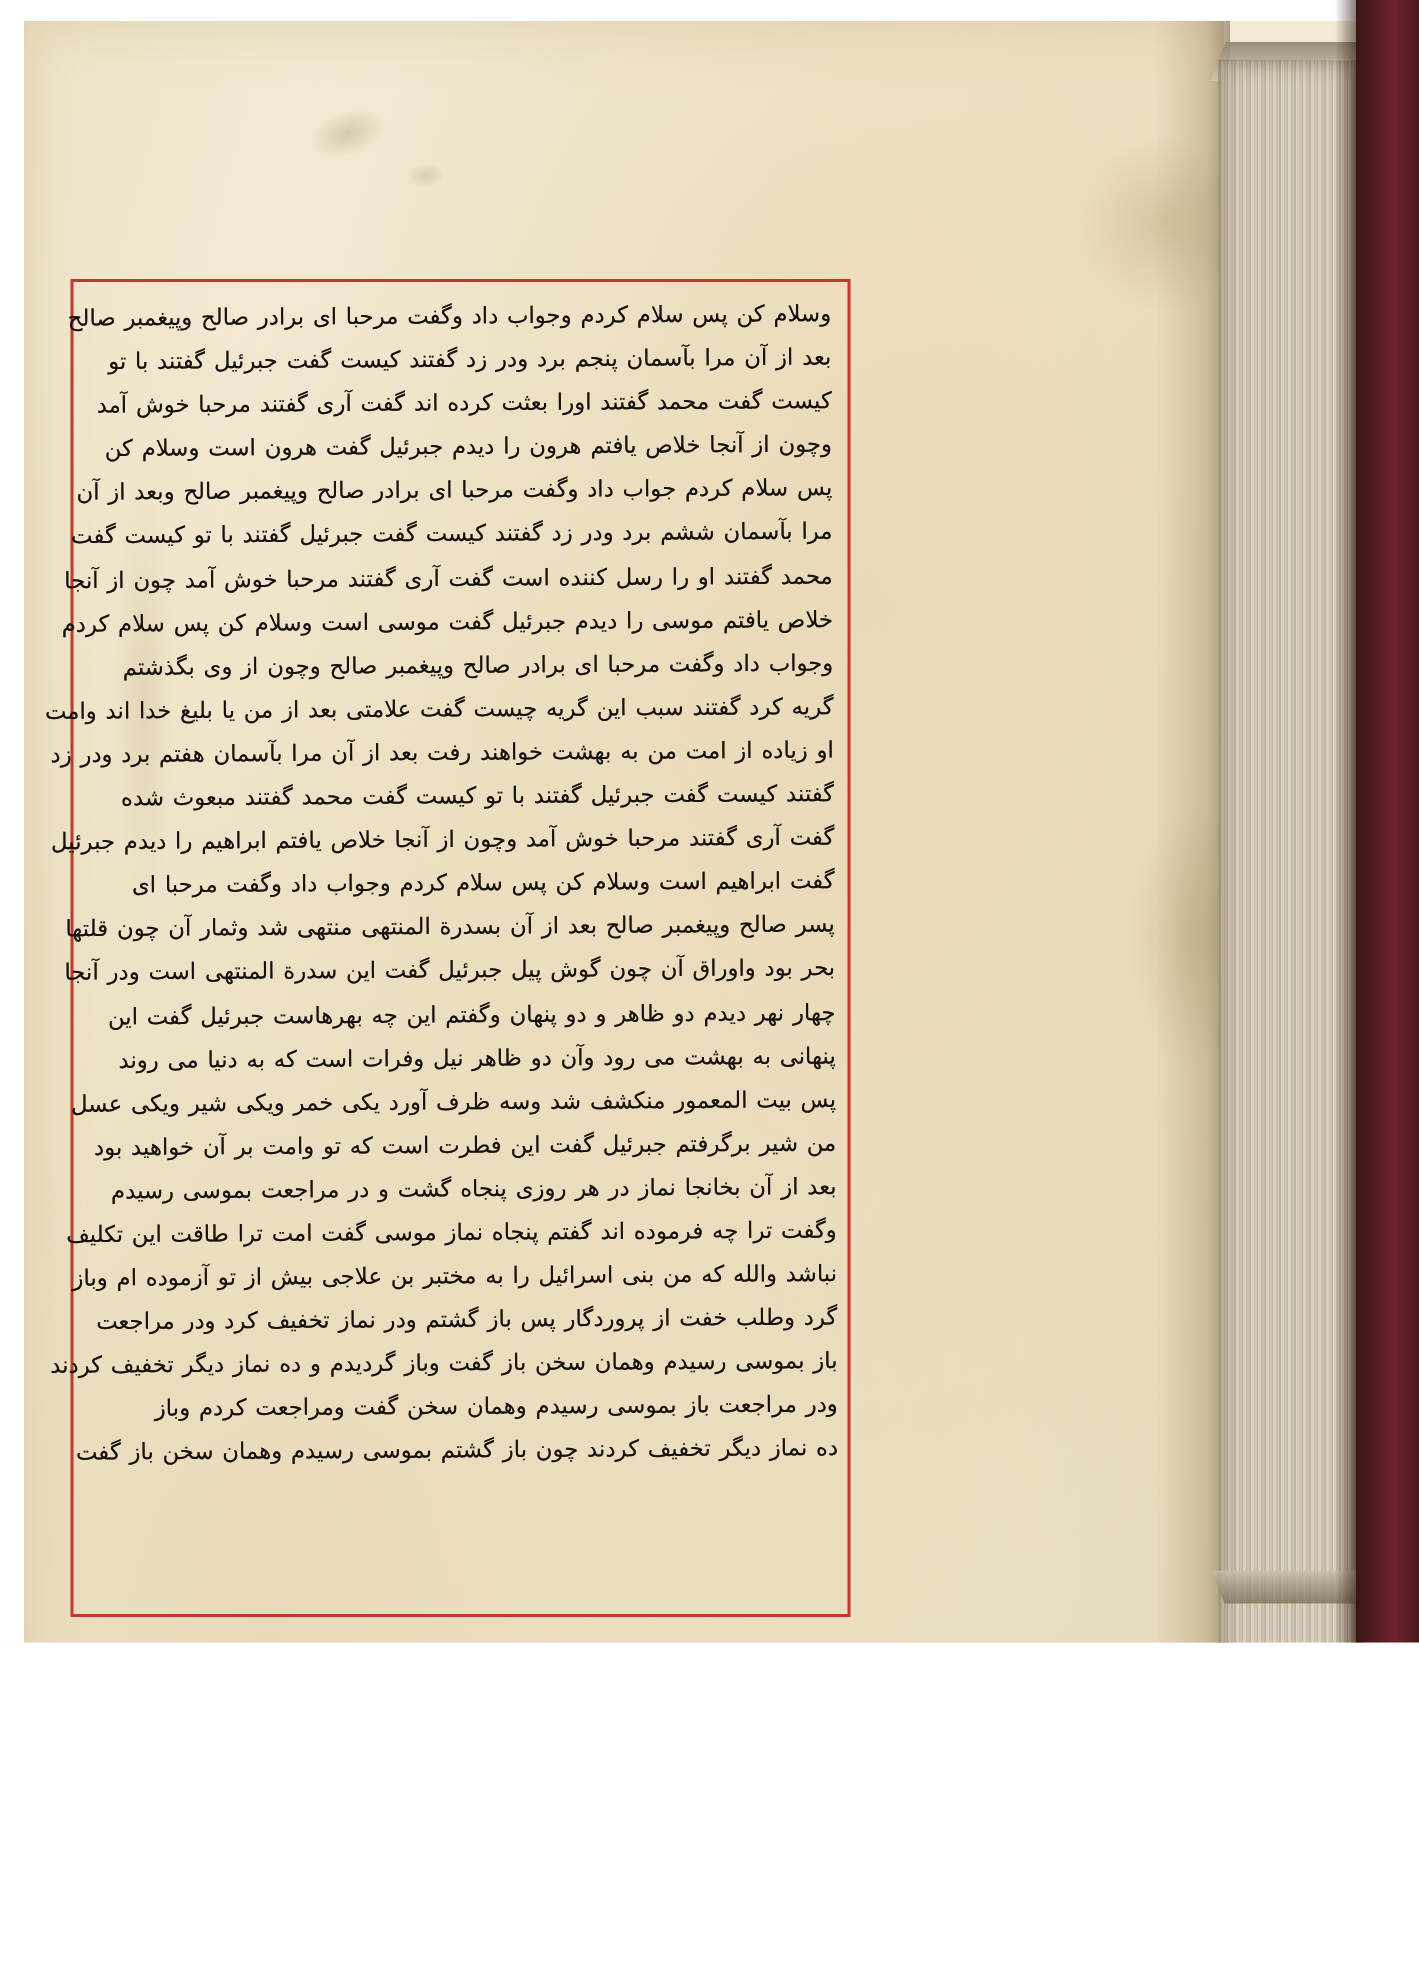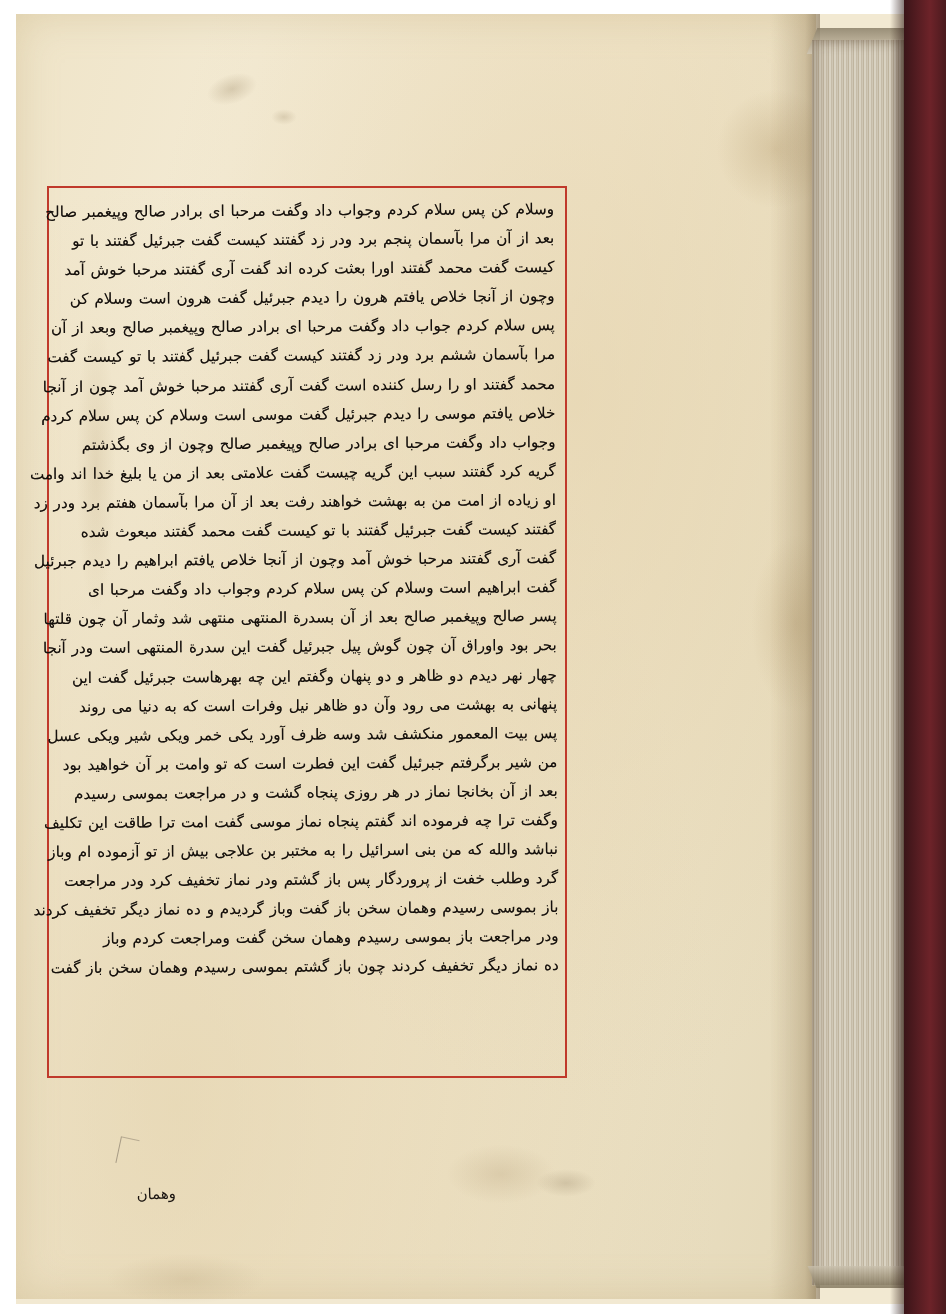--- a/index.html
+++ b/index.html
@@ -11,21 +11,21 @@
   body {
     width: 946px;
     height: 1314px;
     overflow: hidden;
     font-family: "DejaVu Sans", sans-serif;
   }
 
   #page {
     position: relative;
     width: 946px;
-    height: 1314px;
+    height: 1095px;
     background: #f2e9d2;
     overflow: hidden;
   }
 
   
   .scan-edge-left {
     position: absolute;
     left: 0; top: 0;
     width: 16px; height: 1314px;
     background: #ffffff;

